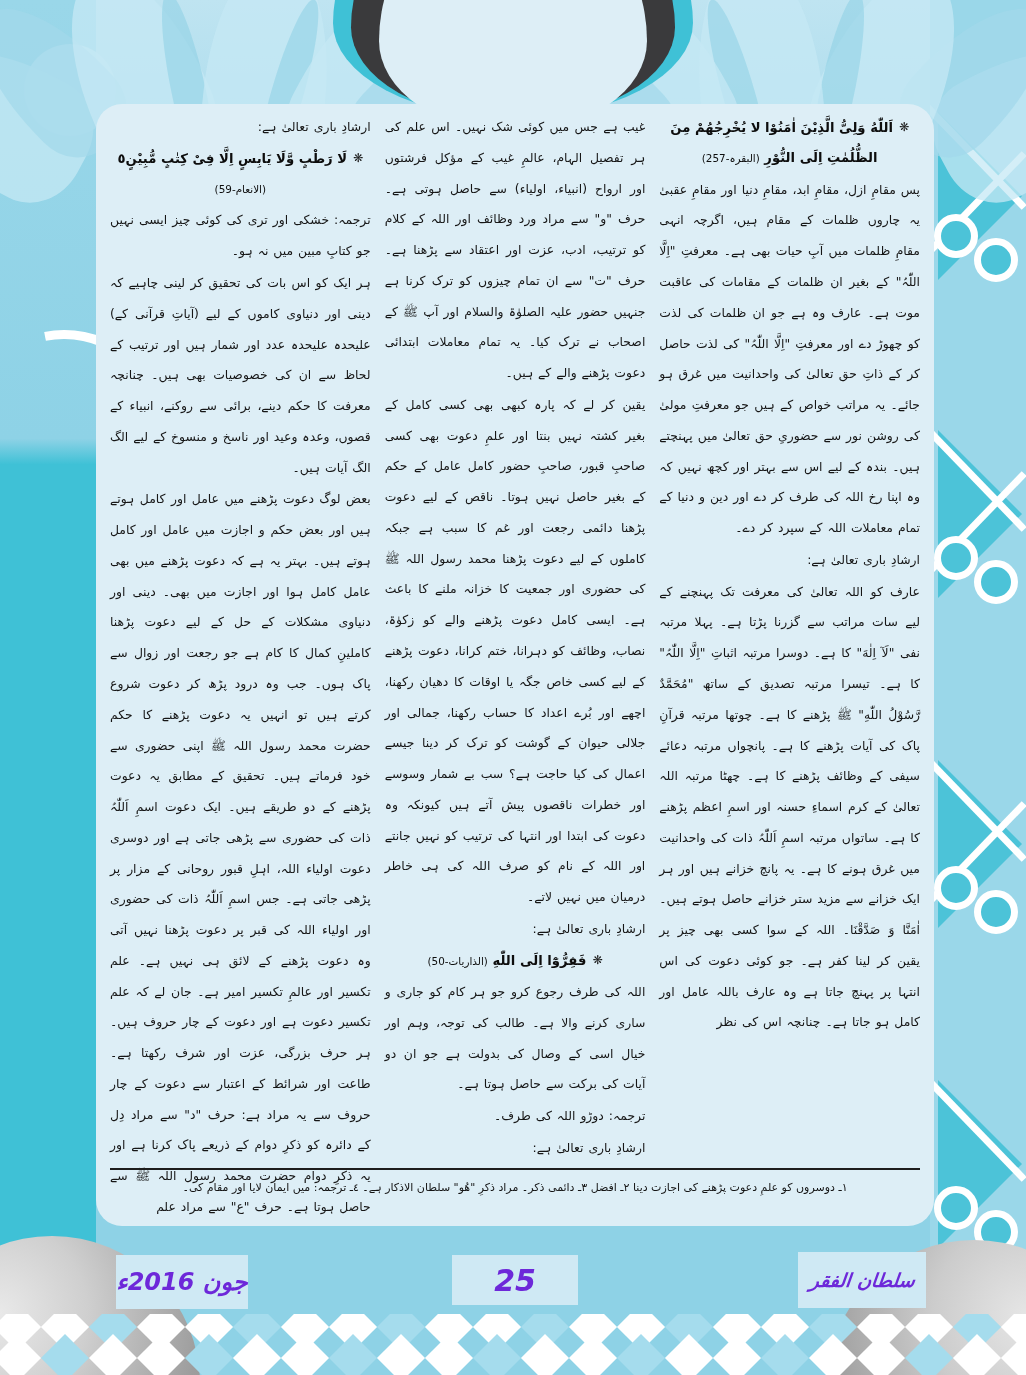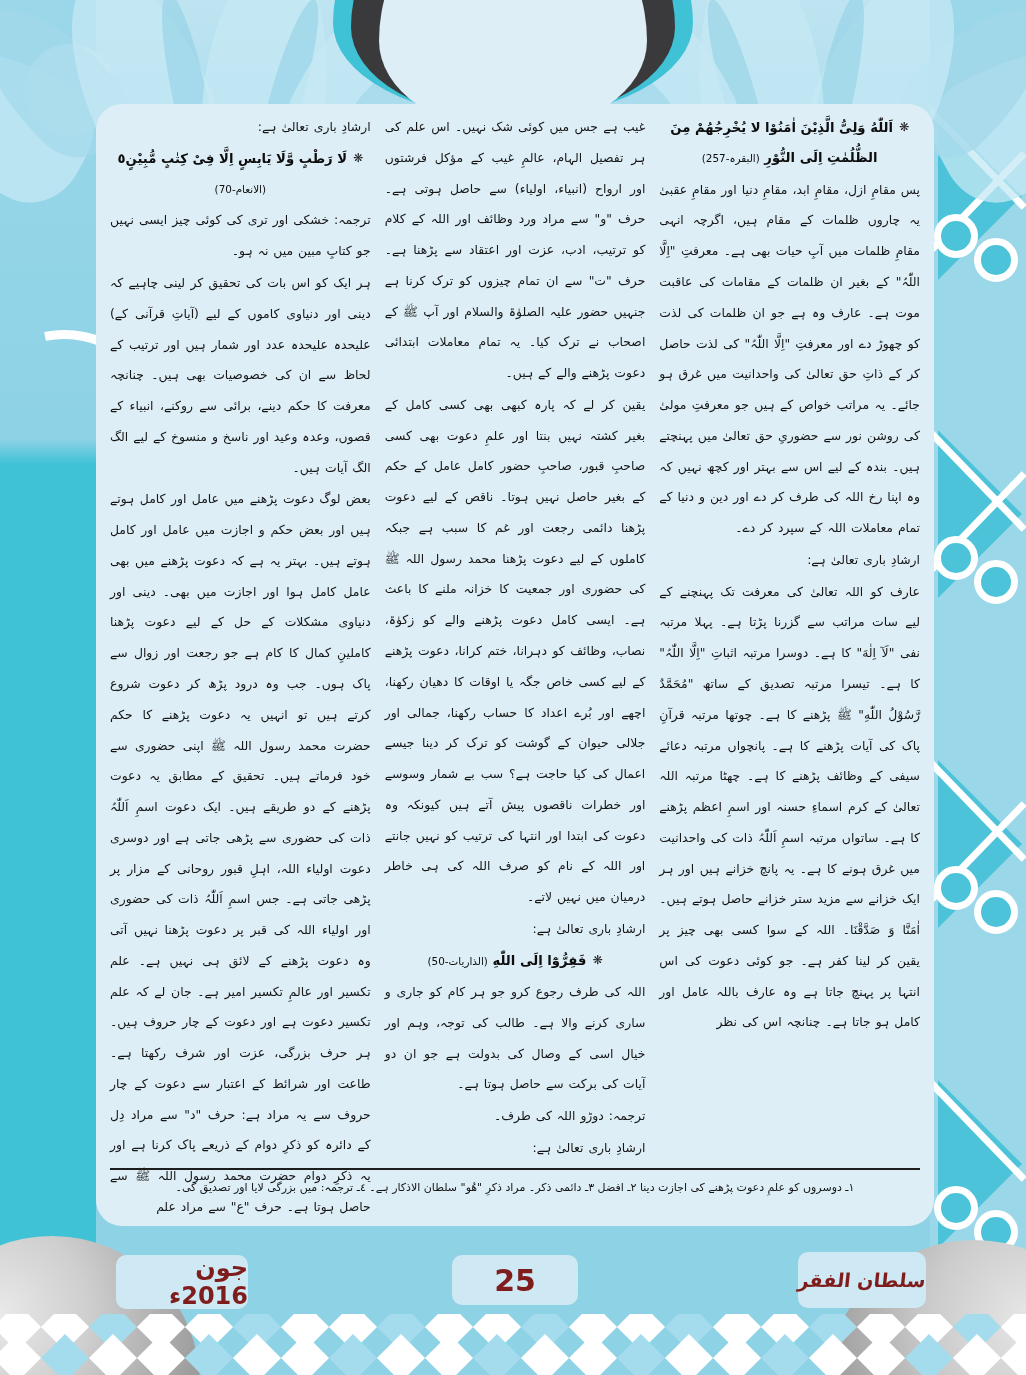--- a/index.html
+++ b/index.html
@@ -149,23 +149,24 @@
   .footnote{
     position:absolute;left:14px;top:1074px;width:810px;
     direction:rtl;text-align:center;
     font-size:11px;line-height:1.9;color:#141414;
   }
 
   
   .badge{
     position:absolute;
     background:#cfe9f4;
-    border-radius:10px;
+    border-radius:0;
     display:flex;align-items:center;justify-content:center;
-    color:#7f1d1d;
+    color:#6d28d9;
+    font-style:italic;
   }
   .badge-date{left:116px;top:1255px;width:132px;height:54px;font-size:24px;font-weight:bold;direction:rtl;}
   .badge-page{left:452px;top:1255px;width:126px;height:50px;font-size:30px;font-weight:bold;}
   .badge-logo{right:100px;top:1252px;width:128px;height:56px;font-size:20px;font-weight:bold;direction:rtl;letter-spacing:-.5px;}
   .logo-text{
     font-family:"DejaVu Sans","Liberation Sans",sans-serif;
     font-size:19px;
     transform:skewX(-6deg);
     white-space:nowrap;
   }
@@ -273,29 +274,29 @@
           <p class="para">غیب ہے جس میں کوئی شک نہیں۔ اس علم کی ہر تفصیل الہام، عالمِ غیب کے مؤکل فرشتوں اور ارواح (انبیاء، اولیاء) سے حاصل ہوتی ہے۔ حرف "و" سے مراد ورد وظائف اور اللہ کے کلام کو ترتیب، ادب، عزت اور اعتقاد سے پڑھنا ہے۔ حرف "ت" سے ان تمام چیزوں کو ترک کرنا ہے جنہیں حضور علیہ الصلوٰۃ والسلام اور آپ ﷺ کے اصحاب نے ترک کیا۔ یہ تمام معاملات ابتدائی دعوت پڑھنے والے کے ہیں۔</p>
           <p class="para">یقین کر لے کہ پارہ کبھی بھی کسی کامل کے بغیر کشتہ نہیں بنتا اور علمِ دعوت بھی کسی صاحبِ قبور، صاحبِ حضور کامل عامل کے حکم کے بغیر حاصل نہیں ہوتا۔ ناقص کے لیے دعوت پڑھنا دائمی رجعت اور غم کا سبب ہے جبکہ کاملوں کے لیے دعوت پڑھنا محمد رسول اللہ ﷺ کی حضوری اور جمعیت کا خزانہ ملنے کا باعث ہے۔ ایسی کامل دعوت پڑھنے والے کو زکوٰۃ، نصاب، وظائف کو دہرانا، ختم کرانا، دعوت پڑھنے کے لیے کسی خاص جگہ یا اوقات کا دھیان رکھنا، اچھے اور بُرے اعداد کا حساب رکھنا، جمالی اور جلالی حیوان کے گوشت کو ترک کر دینا جیسے اعمال کی کیا حاجت ہے؟ سب بے شمار وسوسے اور خطرات ناقصوں پیش آتے ہیں کیونکہ وہ دعوت کی ابتدا اور انتہا کی ترتیب کو نہیں جانتے اور اللہ کے نام کو صرف اللہ کی ہی خاطر درمیان میں نہیں لاتے۔</p>
           <p class="para">ارشادِ باری تعالیٰ ہے:</p>
           <p class="ayat"><span class="flower-mark">❋</span><span>فَفِرُّوْٓا اِلَی اللّٰهِ </span><span class="ref">(الذاریات-50)</span></p>
           <p class="para">اللہ کی طرف رجوع کرو جو ہر کام کو جاری و ساری کرنے والا ہے۔ طالب کی توجہ، وہم اور خیال اسی کے وصال کی بدولت ہے جو ان دو آیات کی برکت سے حاصل ہوتا ہے۔</p>
           <p class="para">ترجمہ: دوڑو اللہ کی طرف۔</p>
           <p class="para">ارشادِ باری تعالیٰ ہے:</p>
         </div>
       <div class="col" id="col-right">
           <p class="para">ارشادِ باری تعالیٰ ہے:</p>
-          <p class="ayat"><span class="flower-mark">❋</span><span>لَا رَطْبٍ وَّلَا یَابِسٍ اِلَّا فِیْ کِتٰبٍ مُّبِیْنٍ٥ </span><span class="ref">(الانعام-70)</span></p>
+          <p class="ayat"><span class="flower-mark">❋</span><span>لَا رَطْبٍ وَّلَا یَابِسٍ اِلَّا فِیْ کِتٰبٍ مُّبِیْنٍ٥ </span><span class="ref">(الانعام-59)</span></p>
           <p class="para">ترجمہ: خشکی اور تری کی کوئی چیز ایسی نہیں جو کتابِ مبین میں نہ ہو۔</p>
           <p class="para">ہر ایک کو اس بات کی تحقیق کر لینی چاہیے کہ دینی اور دنیاوی کاموں کے لیے (آیاتِ قرآنی کے) علیحدہ علیحدہ عدد اور شمار ہیں اور ترتیب کے لحاظ سے ان کی خصوصیات بھی ہیں۔ چنانچہ معرفت کا حکم دینے، برائی سے روکنے، انبیاء کے قصوں، وعدہ وعید اور ناسخ و منسوخ کے لیے الگ الگ آیات ہیں۔</p>
           <p class="para">بعض لوگ دعوت پڑھنے میں عامل اور کامل ہوتے ہیں اور بعض حکم و اجازت میں عامل اور کامل ہوتے ہیں۔ بہتر یہ ہے کہ دعوت پڑھنے میں بھی عامل کامل ہوا اور اجازت میں بھی۔ دینی اور دنیاوی مشکلات کے حل کے لیے دعوت پڑھنا کاملینِ کمال کا کام ہے جو رجعت اور زوال سے پاک ہوں۔ جب وہ درود پڑھ کر دعوت شروع کرتے ہیں تو انہیں یہ دعوت پڑھنے کا حکم حضرت محمد رسول اللہ ﷺ اپنی حضوری سے خود فرماتے ہیں۔ تحقیق کے مطابق یہ دعوت پڑھنے کے دو طریقے ہیں۔ ایک دعوت اسمِ اَللّٰہُ ذات کی حضوری سے پڑھی جاتی ہے اور دوسری دعوت اولیاء اللہ، اہلِ قبور روحانی کے مزار پر پڑھی جاتی ہے۔ جس اسمِ اَللّٰہُ ذات کی حضوری اور اولیاء اللہ کی قبر پر دعوت پڑھنا نہیں آتی وہ دعوت پڑھنے کے لائق ہی نہیں ہے۔ علم تکسیر اور عالمِ تکسیر امیر ہے۔ جان لے کہ علم تکسیر دعوت ہے اور دعوت کے چار حروف ہیں۔ ہر حرف بزرگی، عزت اور شرف رکھتا ہے۔ طاعت اور شرائط کے اعتبار سے دعوت کے چار حروف سے یہ مراد ہے: حرف "د" سے مراد دِل کے دائرہ کو ذکرِ دوام کے ذریعے پاک کرنا ہے اور یہ ذکرِ دوام حضرت محمد رسول اللہ ﷺ سے حاصل ہوتا ہے۔ حرف "ع" سے مراد علم</p>
         </div>
     </div>
 
     <div class="footnote-rule"></div>
-    <div class="footnote">١ـ دوسروں کو علمِ دعوت پڑھنے کی اجازت دینا  ٢ـ افضل  ٣ـ دائمی ذکر۔ مراد ذکرِ "ھُو" سلطان الاذکار ہے۔  ٤ـ ترجمہ: میں بزرگی لایا اور تصدیق کی۔</div>
+    <div class="footnote">١ـ دوسروں کو علمِ دعوت پڑھنے کی اجازت دینا  ٢ـ افضل  ٣ـ دائمی ذکر۔ مراد ذکرِ "ھُو" سلطان الاذکار ہے۔  ٤ـ ترجمہ: میں ایمان لایا اور مقام کی۔</div>
   </div>
 
   <div class="orb orb-left"></div>
   <div class="orb orb-right"></div>
 
   <div class="badge badge-date">جون 2016ء</div>
   <div class="badge badge-page">25</div>
   <div class="badge badge-logo">
     <span class="logo-text">سلطان الفقر</span>
   </div>

